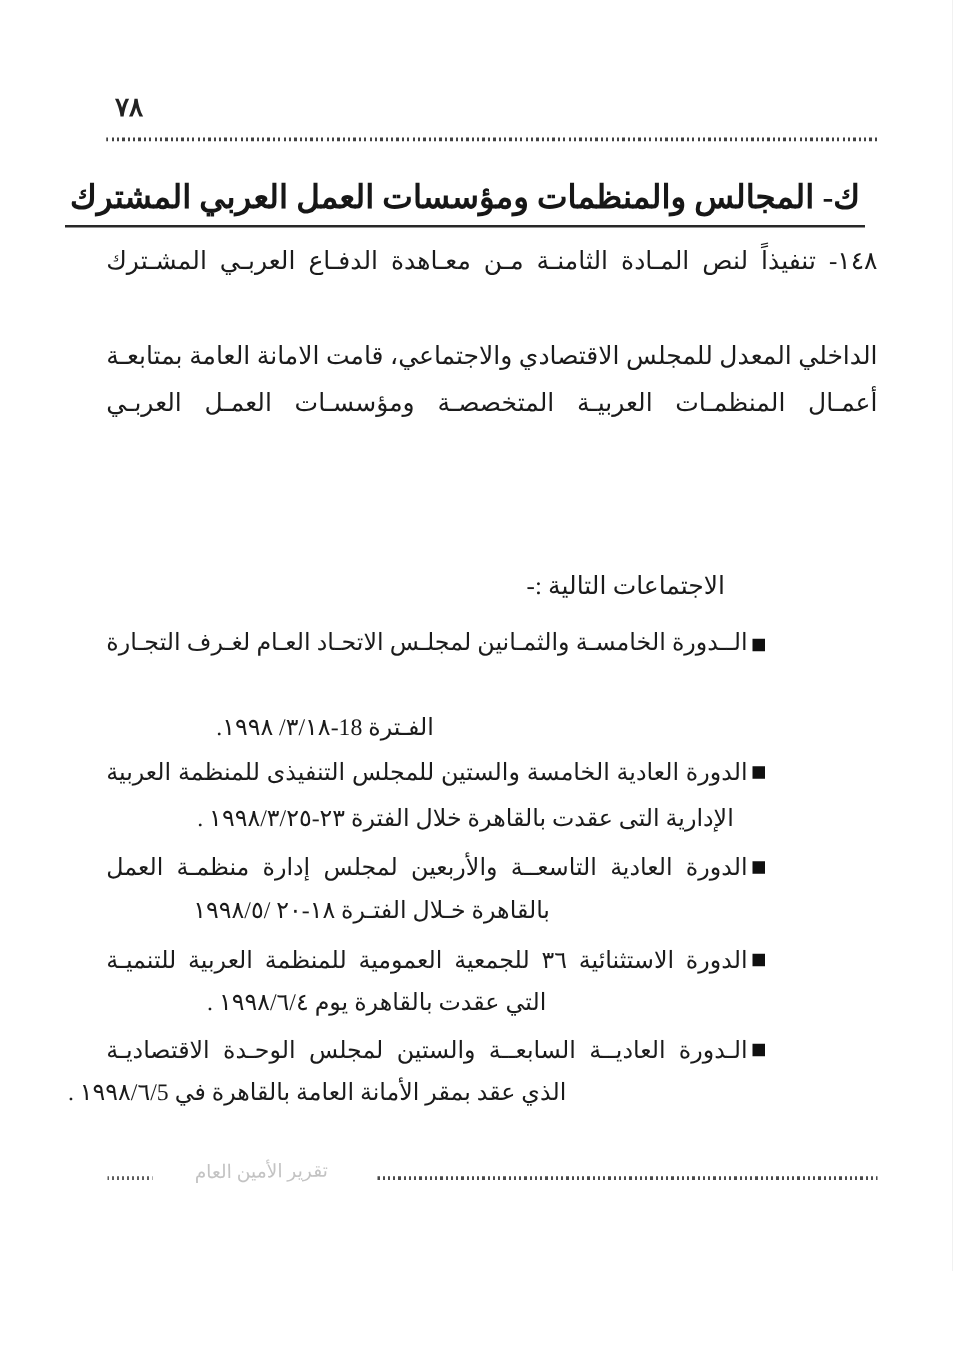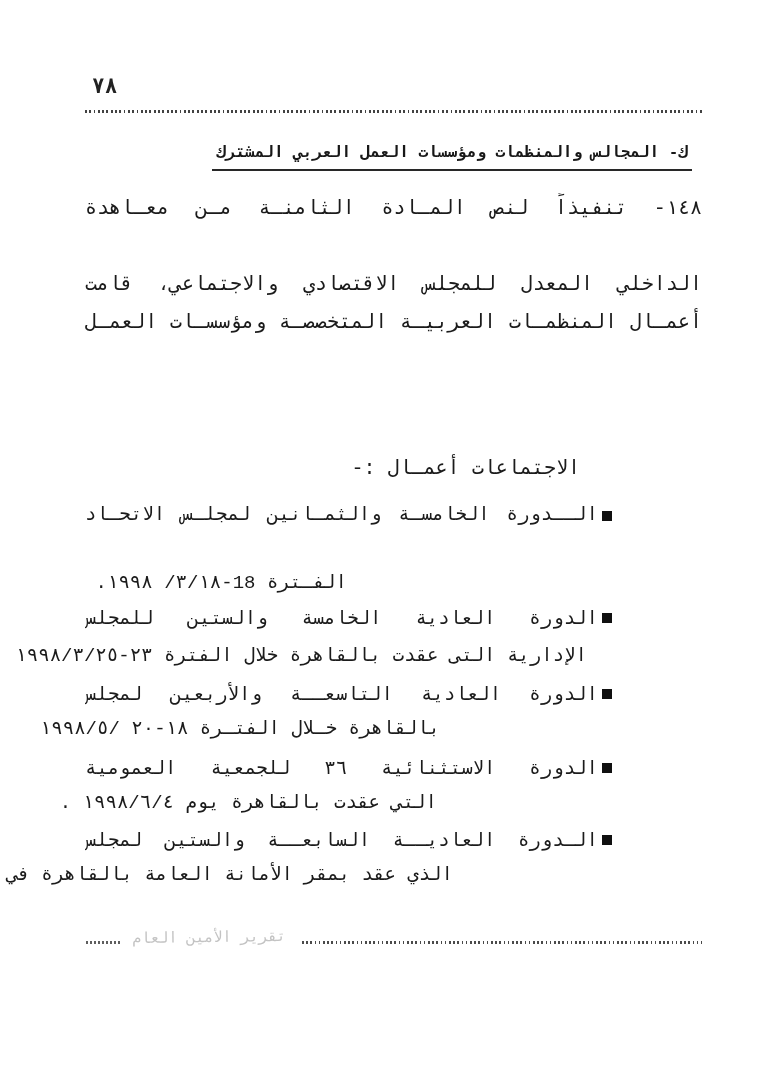--- a/index.html
+++ b/index.html
@@ -1,39 +1,39 @@
 <!DOCTYPE html>
 <html lang="ar" dir="rtl"><head>
 <meta charset="utf-8">
 <style>
   html,body{margin:0;padding:0;background:#e8e8e8;}
   .page{
     position:relative;
     width:762px;height:1081px;
     margin:0 auto;
     background:#ffffff;
-    font-family:Liberation Mono, monospace;
+    font-family:Liberation Serif, serif;
     color:#1c1c1c;
     overflow:hidden;
   }
   
   .page-number{
     position:absolute;left:92px;top:74px;
     font-size:21px;font-weight:600;direction:ltr;
     color:#222;
   }
   .rule{
     position:absolute;height:3px;
     background-image:repeating-linear-gradient(to right,#424242 0px,#424242 1.8px,transparent 1.8px,transparent 4.3px);
   }
   .rule-top{left:85px;width:618px;top:110px;}
   
   .heading{
     position:absolute;top:142px;right:70px;
-    direction:rtl;font-size:16px;font-weight:700;
+    direction:rtl;font-size:26px;font-weight:700;
     padding:0 4px 7px 4px;
     border-bottom:2px solid #282828;
     white-space:nowrap;color:#171717;
   }
   
   .line{
     position:absolute;direction:rtl;
     font-size:20px;line-height:32px;color:#1b1b1b;
   }
   .just{
@@ -88,21 +88,21 @@
 <div class="page">
 
   <div class="page-number">٧٨</div>
   <div class="rule rule-top"></div>
 
   <div class="heading">ك- المجالس والمنظمات ومؤسسات العمل العربي المشترك</div>
 
   <div class="line just p0">١٤٨- تنفيذاً لنص المـادة الثامنـة مـن معـاهدة الدفـاع العربـي المشـترك والتعـاون</div>
   <div class="line just p2">الداخلي المعدل للمجلس الاقتصادي والاجتماعي، قامت الامانة العامة بمتابعـة</div>
   <div class="line just p3">أعمـال المنظمـات العربيـة المتخصصـة ومؤسسـات العمـل العربـي المشـترك</div>
-  <div class="line tail p7">الاجتماعات أعمـال :-</div>
+  <div class="line tail p7">الاجتماعات التالية :-</div>
 
   <div class="sq sq0"></div>
   <div class="line bl bjust b0l0">الــدورة الخامسـة والثمـانين  لمجلـس الاتحـاد العـام لغـرف التجـارة</div>
   <div class="line bl tail b0l2">الفـترة 18‏-١٨‏/٣‏/ ١٩٩٨.</div>
 
   <div class="sq sq1"></div>
   <div class="line bl bjust b1l0">الدورة العادية الخامسة والستين للمجلس التنفيذى للمنظمة العربية للتنميـة</div>
   <div class="line bl tail b1l1">الإدارية التى عقدت بالقاهرة خلال الفترة ٢٣‏-٢٥‏/٣‏/١٩٩٨ .</div>
 
   <div class="sq sq2"></div>

